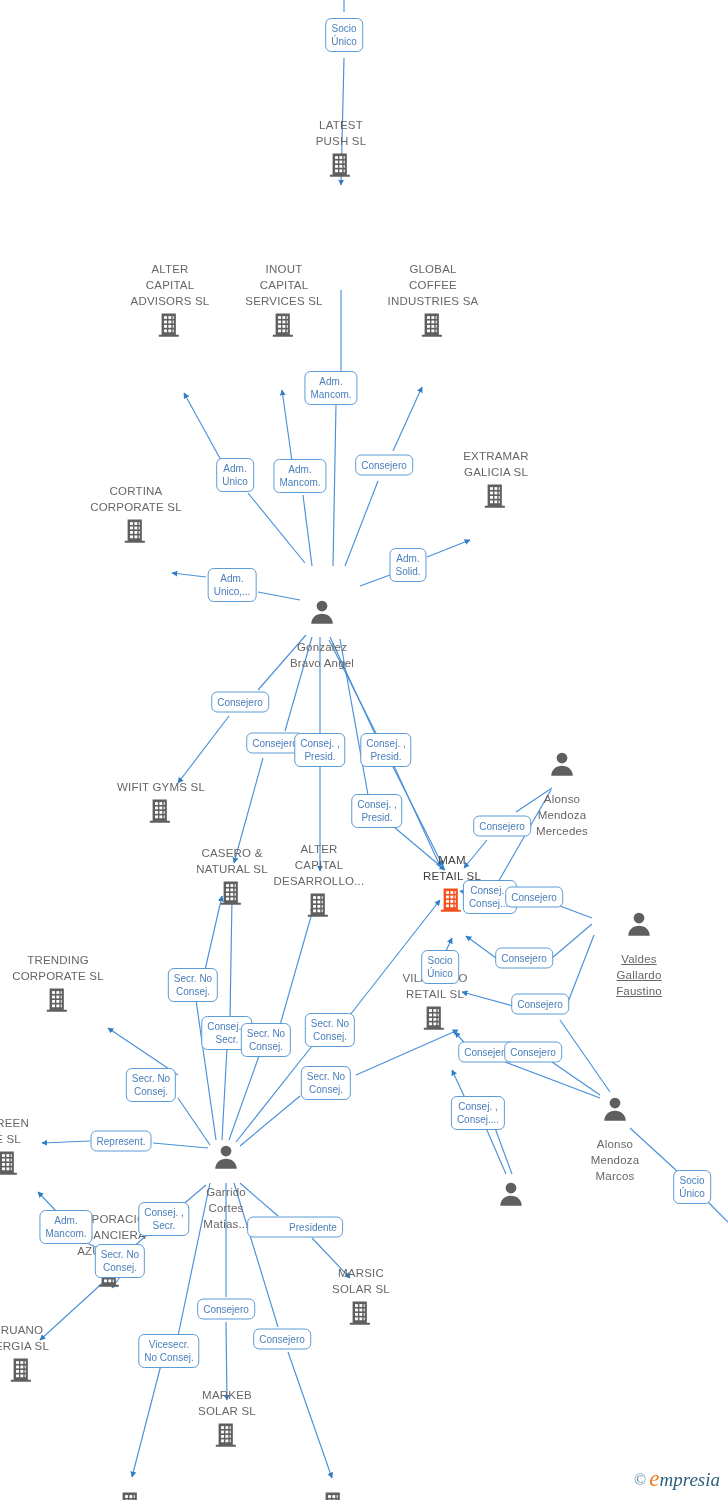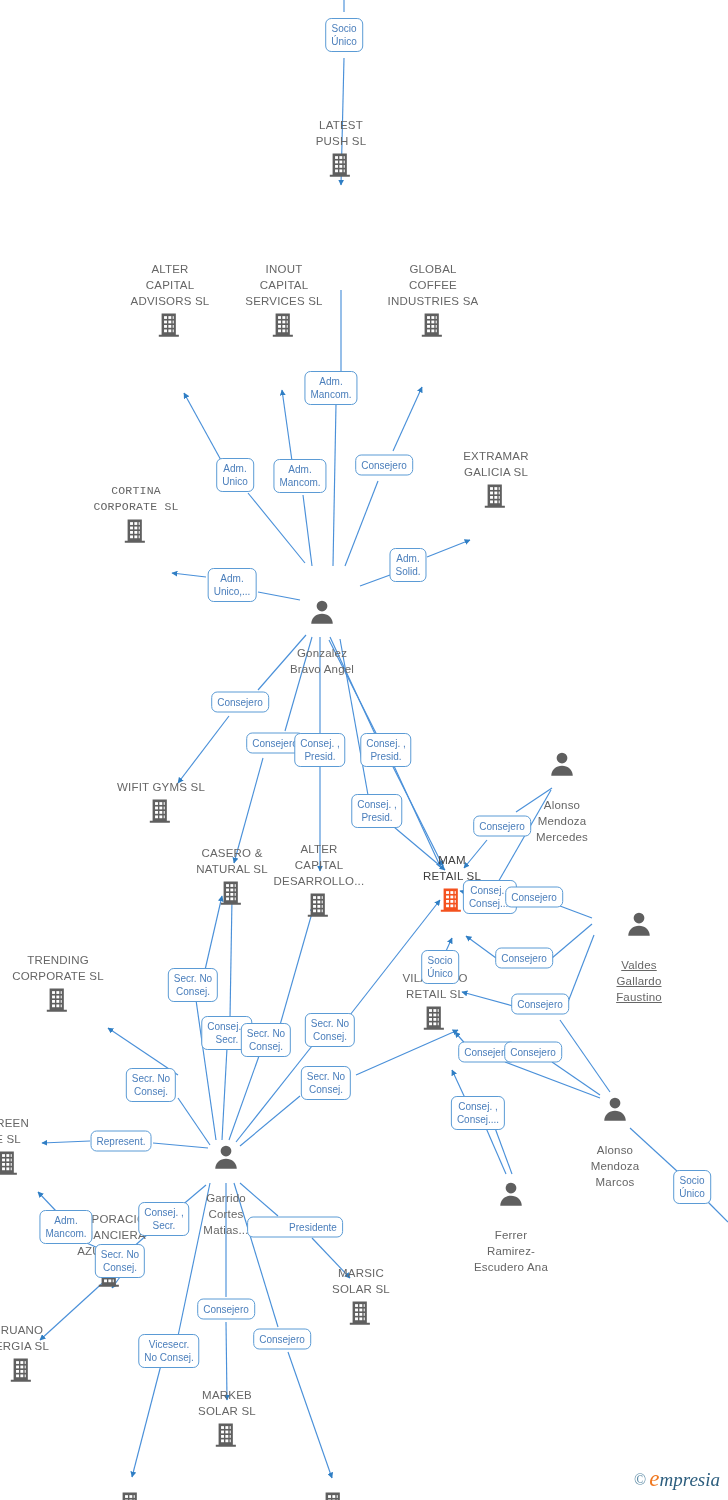--- a/index.html
+++ b/index.html
@@ -37,21 +37,21 @@
     line-height:0;
     margin:0 auto;
   }
   .node .caption{
     display:block;
     white-space:pre-line;
   }
   
   .node.company .caption{margin-bottom:2px;}
   .node.company .glyph{margin-top:1px;}
-  .node.person .caption{margin-top:18px;}
+  .node.person .caption{margin-top:12px;}
 
   .node.focus .caption{
     color:#3f3f3f;
     font-weight:normal;
   }
 
   
   .chip{
     position:absolute;
     box-sizing:border-box;
@@ -269,21 +269,21 @@
             <rect x="10.6" y="8.2" width="2.5" height="2.4" fill="#ffffff"></rect>
             <rect x="14.3" y="8.2" width="0.9" height="2.4" fill="#ffffff"></rect>
             <rect x="6.9" y="12" width="2.5" height="2.4" fill="#ffffff"></rect>
             <rect x="10.6" y="12" width="2.5" height="2.4" fill="#ffffff"></rect>
             <rect x="14.3" y="12" width="0.9" height="2.4" fill="#ffffff"></rect>
             <rect x="6.9" y="15.8" width="2.5" height="2.4" fill="#ffffff"></rect>
             <rect x="10.6" y="15.8" width="2.5" height="2.4" fill="#ffffff"></rect>
             <rect x="14.3" y="15.8" width="0.9" height="2.4" fill="#ffffff"></rect>
           </svg></span>
       </div>
-      <div class="node company" style="top: 483px; left: 136px; font-family: Liberation Mono, monospace;">
+      <div class="node company" style="top: 483px; left: 136px;">
         <span class="caption">CORTINA
 CORPORATE SL</span>
         <span class="glyph"><svg width="28" height="28" viewBox="0 0 24 24" aria-hidden="true">
             <path fill="#5f5f5f" d="M4.8 2.2h12.2v18.2h2.6v1.6H2.4v-1.6h2.4V2.2z"></path>
             <rect x="6.9" y="4.4" width="2.5" height="2.4" fill="#ffffff"></rect>
             <rect x="10.6" y="4.4" width="2.5" height="2.4" fill="#ffffff"></rect>
             <rect x="14.3" y="4.4" width="0.9" height="2.4" fill="#ffffff"></rect>
             <rect x="6.9" y="8.2" width="2.5" height="2.4" fill="#ffffff"></rect>
             <rect x="10.6" y="8.2" width="2.5" height="2.4" fill="#ffffff"></rect>
             <rect x="14.3" y="8.2" width="0.9" height="2.4" fill="#ffffff"></rect>
@@ -538,23 +538,20 @@
             <rect x="6.9" y="15.8" width="2.5" height="2.4" fill="#ffffff"></rect>
             <rect x="10.6" y="15.8" width="2.5" height="2.4" fill="#ffffff"></rect>
             <rect x="14.3" y="15.8" width="0.9" height="2.4" fill="#ffffff"></rect>
           </svg></span>
       </div>
       <div class="node person" style="top: 1179px; left: 511px;">
         <span class="glyph"><svg width="30" height="30" viewBox="0 0 24 24" aria-hidden="true">
             <circle cx="12" cy="7.2" r="4.3" fill="#5f5f5f"></circle>
             <path fill="#5f5f5f" d="M3.4 21.4c0-4.9 3.9-8.1 8.6-8.1s8.6 3.2 8.6 8.1z"></path>
           </svg></span>
-        <span class="caption">Ferrer
-Ramirez-
-Escudero Ana</span>
       </div>
       <div class="node person" style="top: 1094px; left: 615px;">
         <span class="glyph"><svg width="30" height="30" viewBox="0 0 24 24" aria-hidden="true">
             <circle cx="12" cy="7.2" r="4.3" fill="#5f5f5f"></circle>
             <path fill="#5f5f5f" d="M3.4 21.4c0-4.9 3.9-8.1 8.6-8.1s8.6 3.2 8.6 8.1z"></path>
           </svg></span>
         <span class="caption">Alonso
 Mendoza
 Marcos</span>
       </div>

